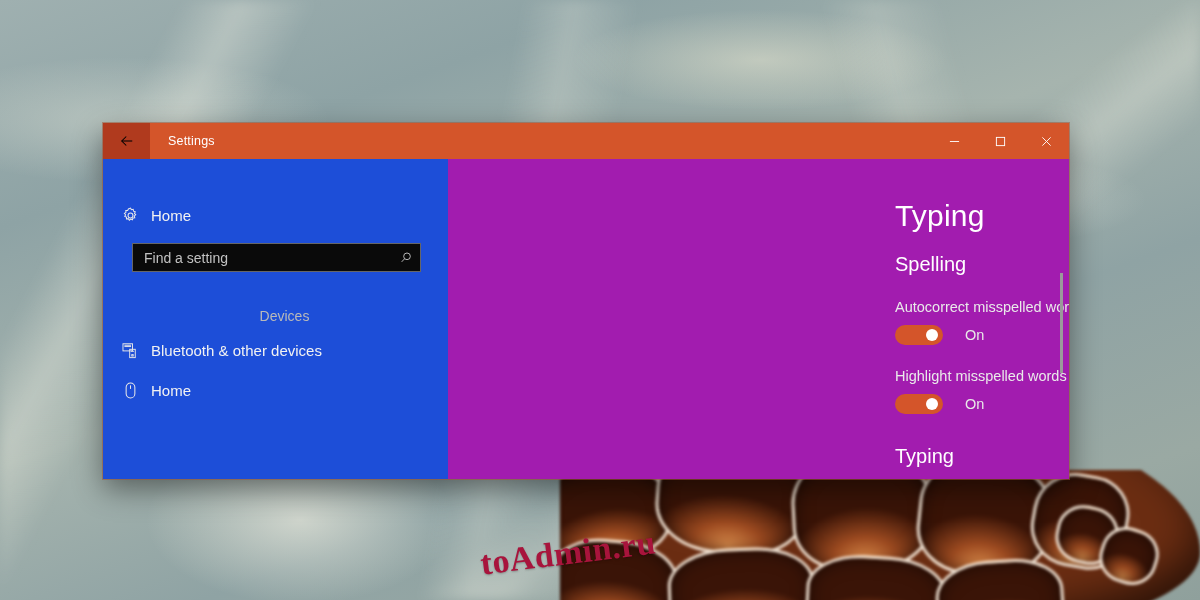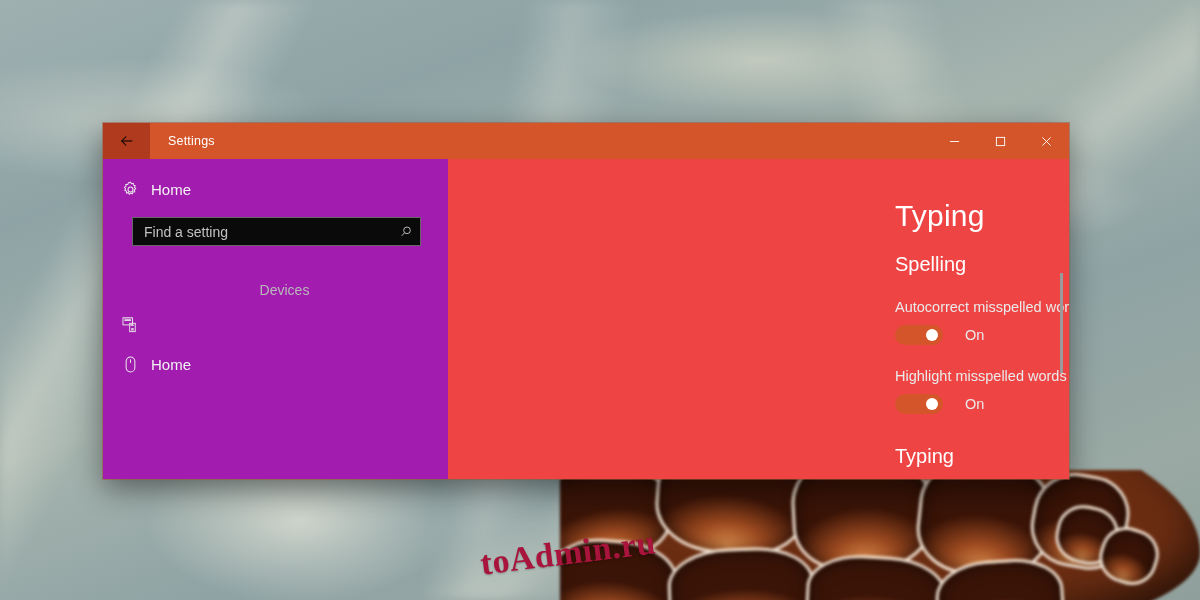--- a/index.html
+++ b/index.html
@@ -94,22 +94,22 @@
     color: #fff;
   }
   .winctl svg { width: 11px; height: 11px; }
 
   
   #window-body { display: flex; height: 320px; position: relative; }
 
   
   #sidebar {
     width: 345px;
-    background: #a21caf;
-    padding-top: 10px;
+    background: #1d4ed8;
+    padding-top: 36px;
     flex: 0 0 345px;
   }
   .nav-row {
     display: flex; align-items: center;
     height: 40px;
     padding-left: 18px;
     color: #f2f2f2;
   }
   .nav-ico {
     width: 30px; flex: 0 0 30px;
@@ -139,21 +139,21 @@
   #group-header {
     padding: 36px 0 6px 18px;
     color: #b9b9b9;
     font-size: 14px;
     text-align: center;
   }
 
   
   #content {
     flex: 1;
-    background: #ef4444;
+    background: #a21caf;
     padding: 38px 0 0 344px;
     position: relative;
   }
   #content-inner { position: absolute; left: 447px; top: 0; width: 470px; }
   #page-title {
     color: #fff; font-size: 30px; font-weight: 300;
     margin-top: 40px; letter-spacing: .2px;
   }
   .section-heading {
     color: #fff; font-size: 20px; font-weight: 300;
@@ -283,20 +283,21 @@
         <span class="nav-ico">
           <svg viewBox="0 0 24 24" fill="none" stroke="currentColor" stroke-width="1.2">
             <rect x="2.5" y="3.5" width="12" height="9"></rect>
             <line x1="4.3" y1="5.4" x2="12.7" y2="5.4"></line>
             <line x1="4.3" y1="7" x2="12.7" y2="7"></line>
             <rect x="11" y="10.5" width="7" height="10.5"></rect>
             <line x1="12.6" y1="13" x2="16.4" y2="13"></line>
             <rect x="13.6" y="17.2" width="1.8" height="1.8"></rect>
           </svg>
         </span>
+        <span class="nav-label">Bluetooth &amp; other devices</span>
       </div>
 
 
       <div class="nav-row">
         <span class="nav-ico">
           <svg viewBox="0 0 24 24" fill="none" stroke="currentColor" stroke-width="1.3">
             <rect x="6.5" y="2.5" width="11" height="19" rx="5.5"></rect>
             <line x1="12" y1="5.5" x2="12" y2="10"></line>
           </svg>
         </span>

